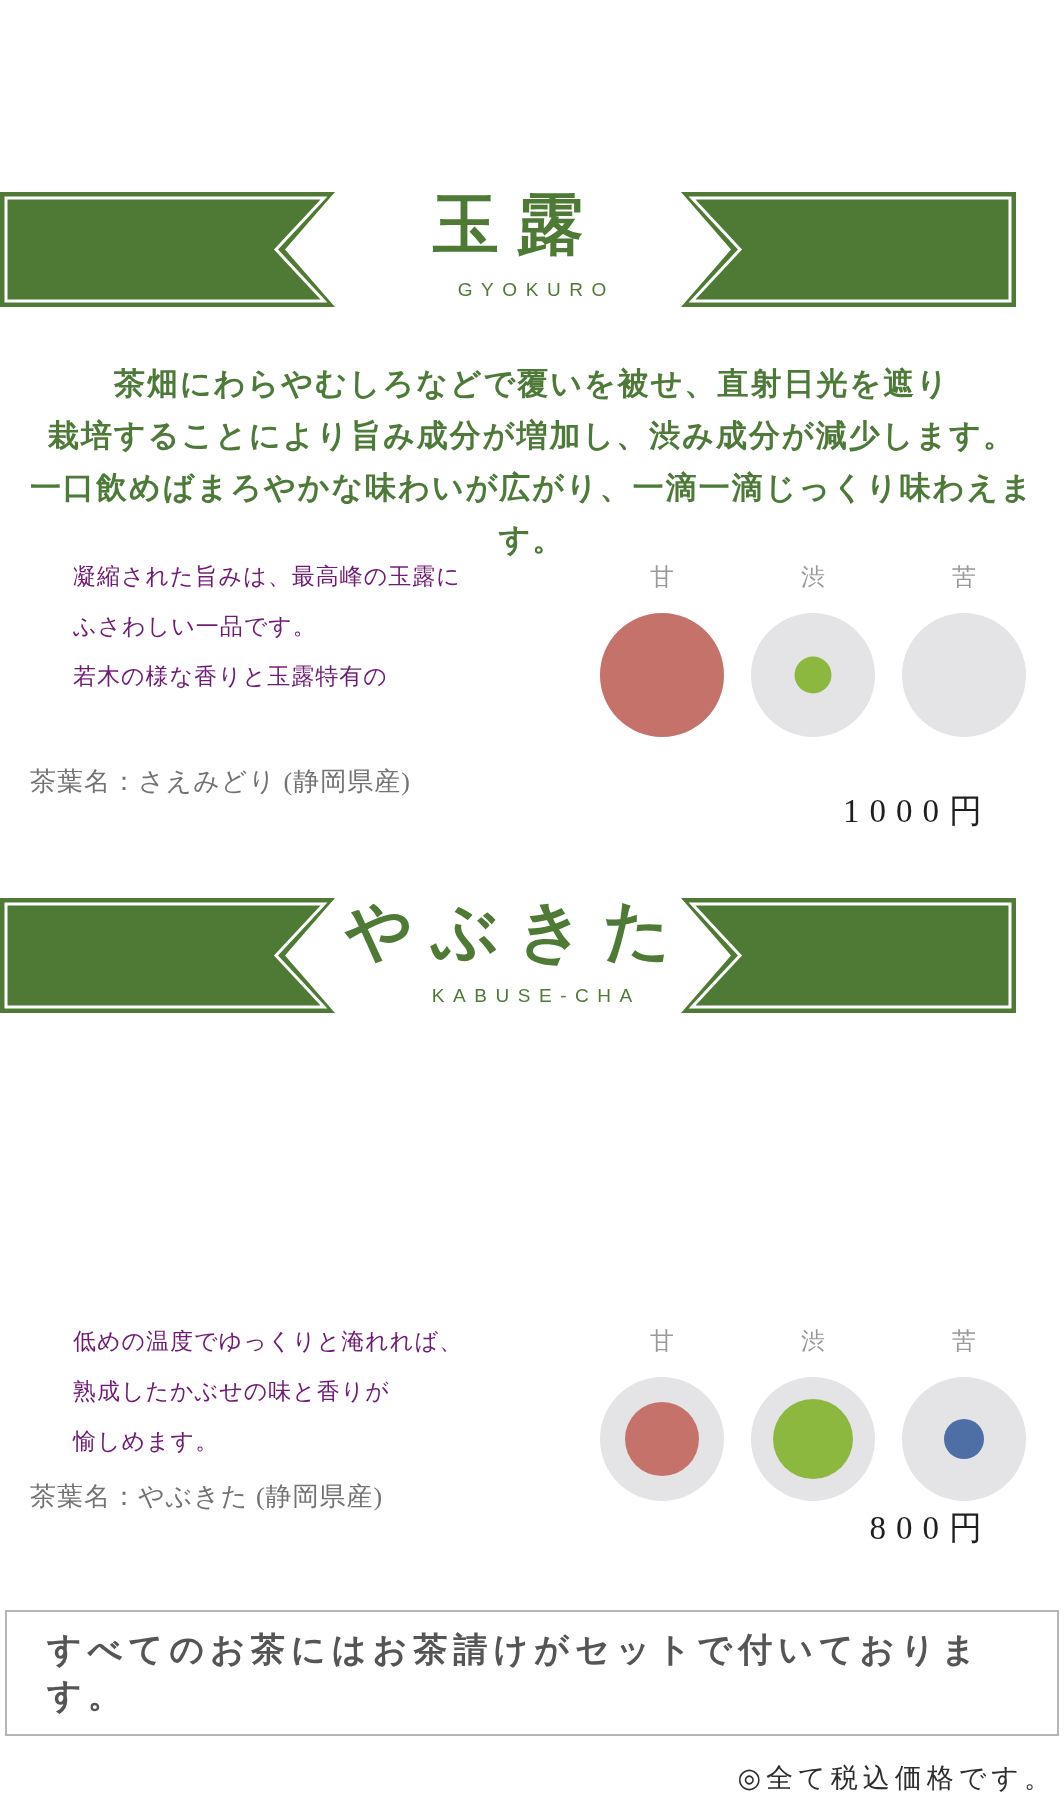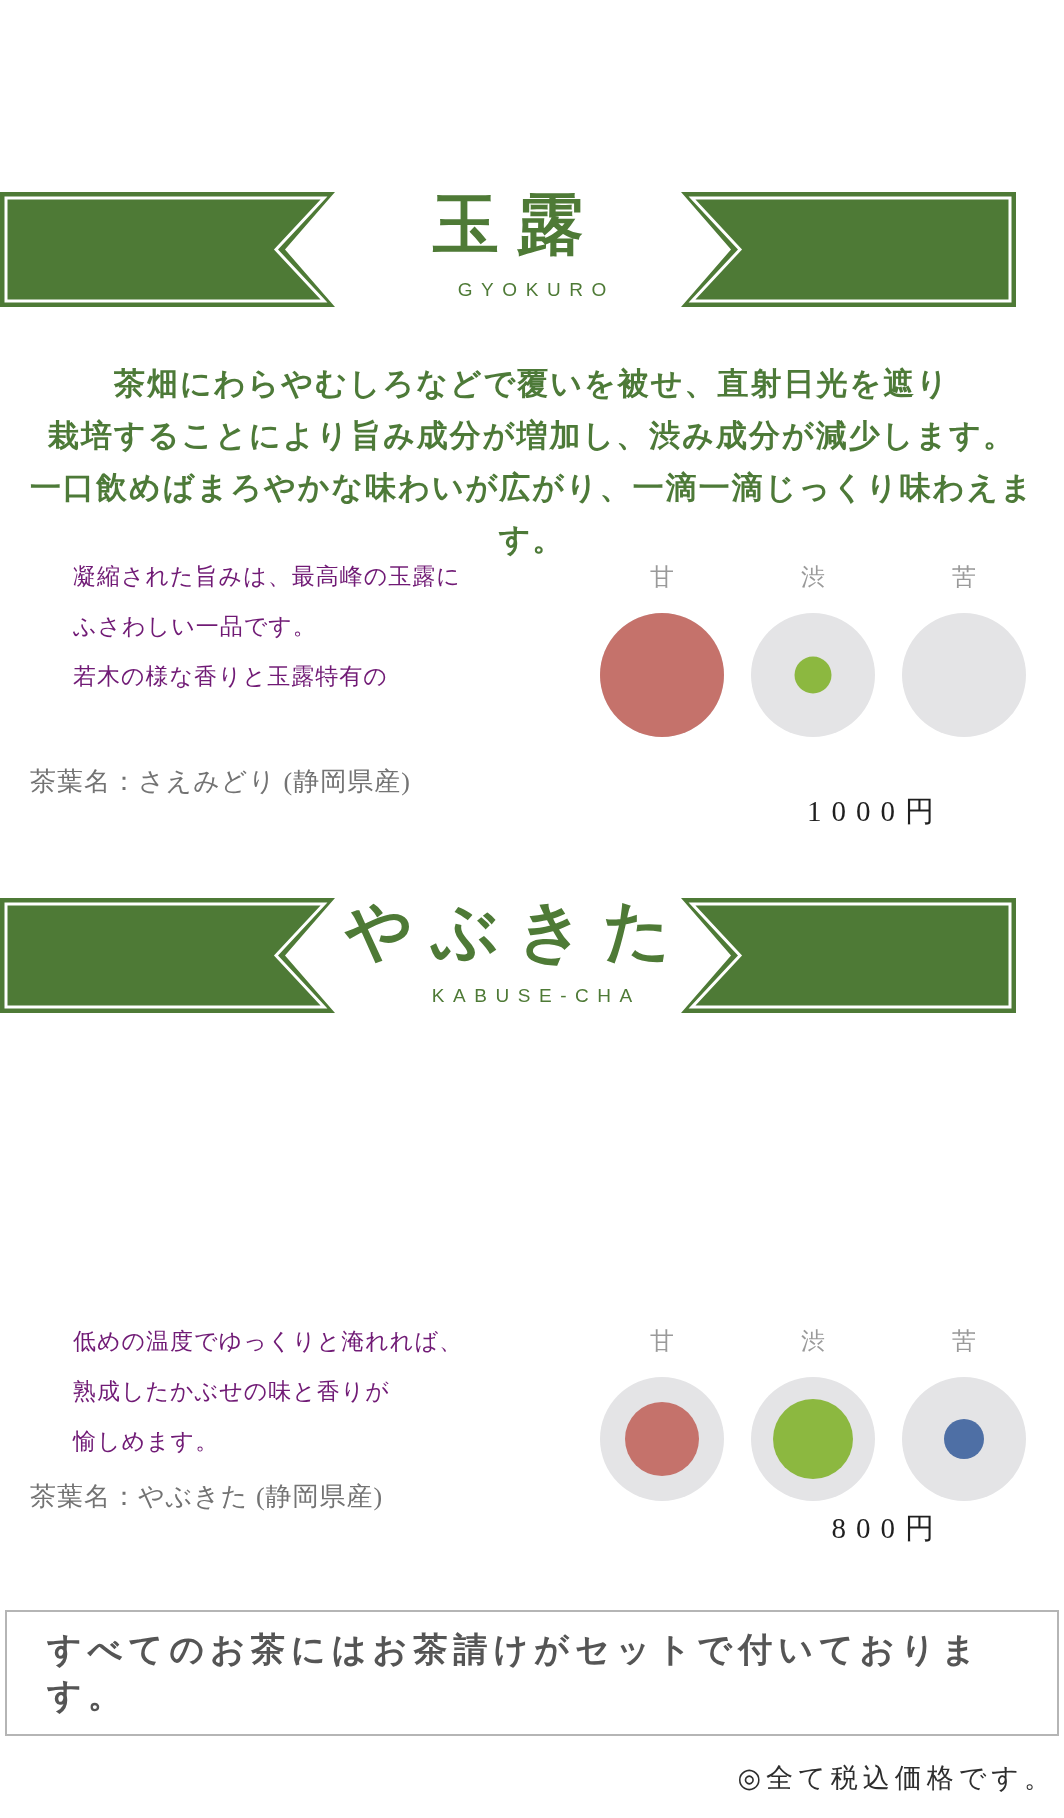--- a/index.html
+++ b/index.html
@@ -36,22 +36,22 @@
   .desc2 { top:1066px; }
   
   .notes { position:absolute; left:30px; font-size:23px; line-height:50px; letter-spacing:1px; color:#701a75;margin-left:43px; }
   .notes1 { top:552px; }
   .notes2 { top:1317px; }
   .leaf { position:absolute; left:30px; font-size:26px; line-height:34px; letter-spacing:1px; color:#737373; }
   .leaf1 { top:765px; }
   .leaf2 { top:1480px; }
   .price {
     position:absolute; left:0; width:1064px; box-sizing:border-box;
-    text-align:right; padding-right:120px;
-    font-size:29px; line-height:42px; letter-spacing:10px; color:#1f1f1f;
+    text-align:right; padding-right:72px;
+    font-size:33px; line-height:42px; letter-spacing:10px; color:#1f1f1f;
   }
   .price1 { top:790px; }
   .price2 { top:1507px; }
   
   .tastes { position:absolute; left:600px; display:flex; gap:27px; }
   .tastes1 { top:560px; }
   .tastes2 { top:1324px; }
   .taste { width:124px; display:flex; flex-direction:column; align-items:center; }
   .taste-label {
     font-size:24px; line-height:34px; color:#9a9a9a; letter-spacing:0;

